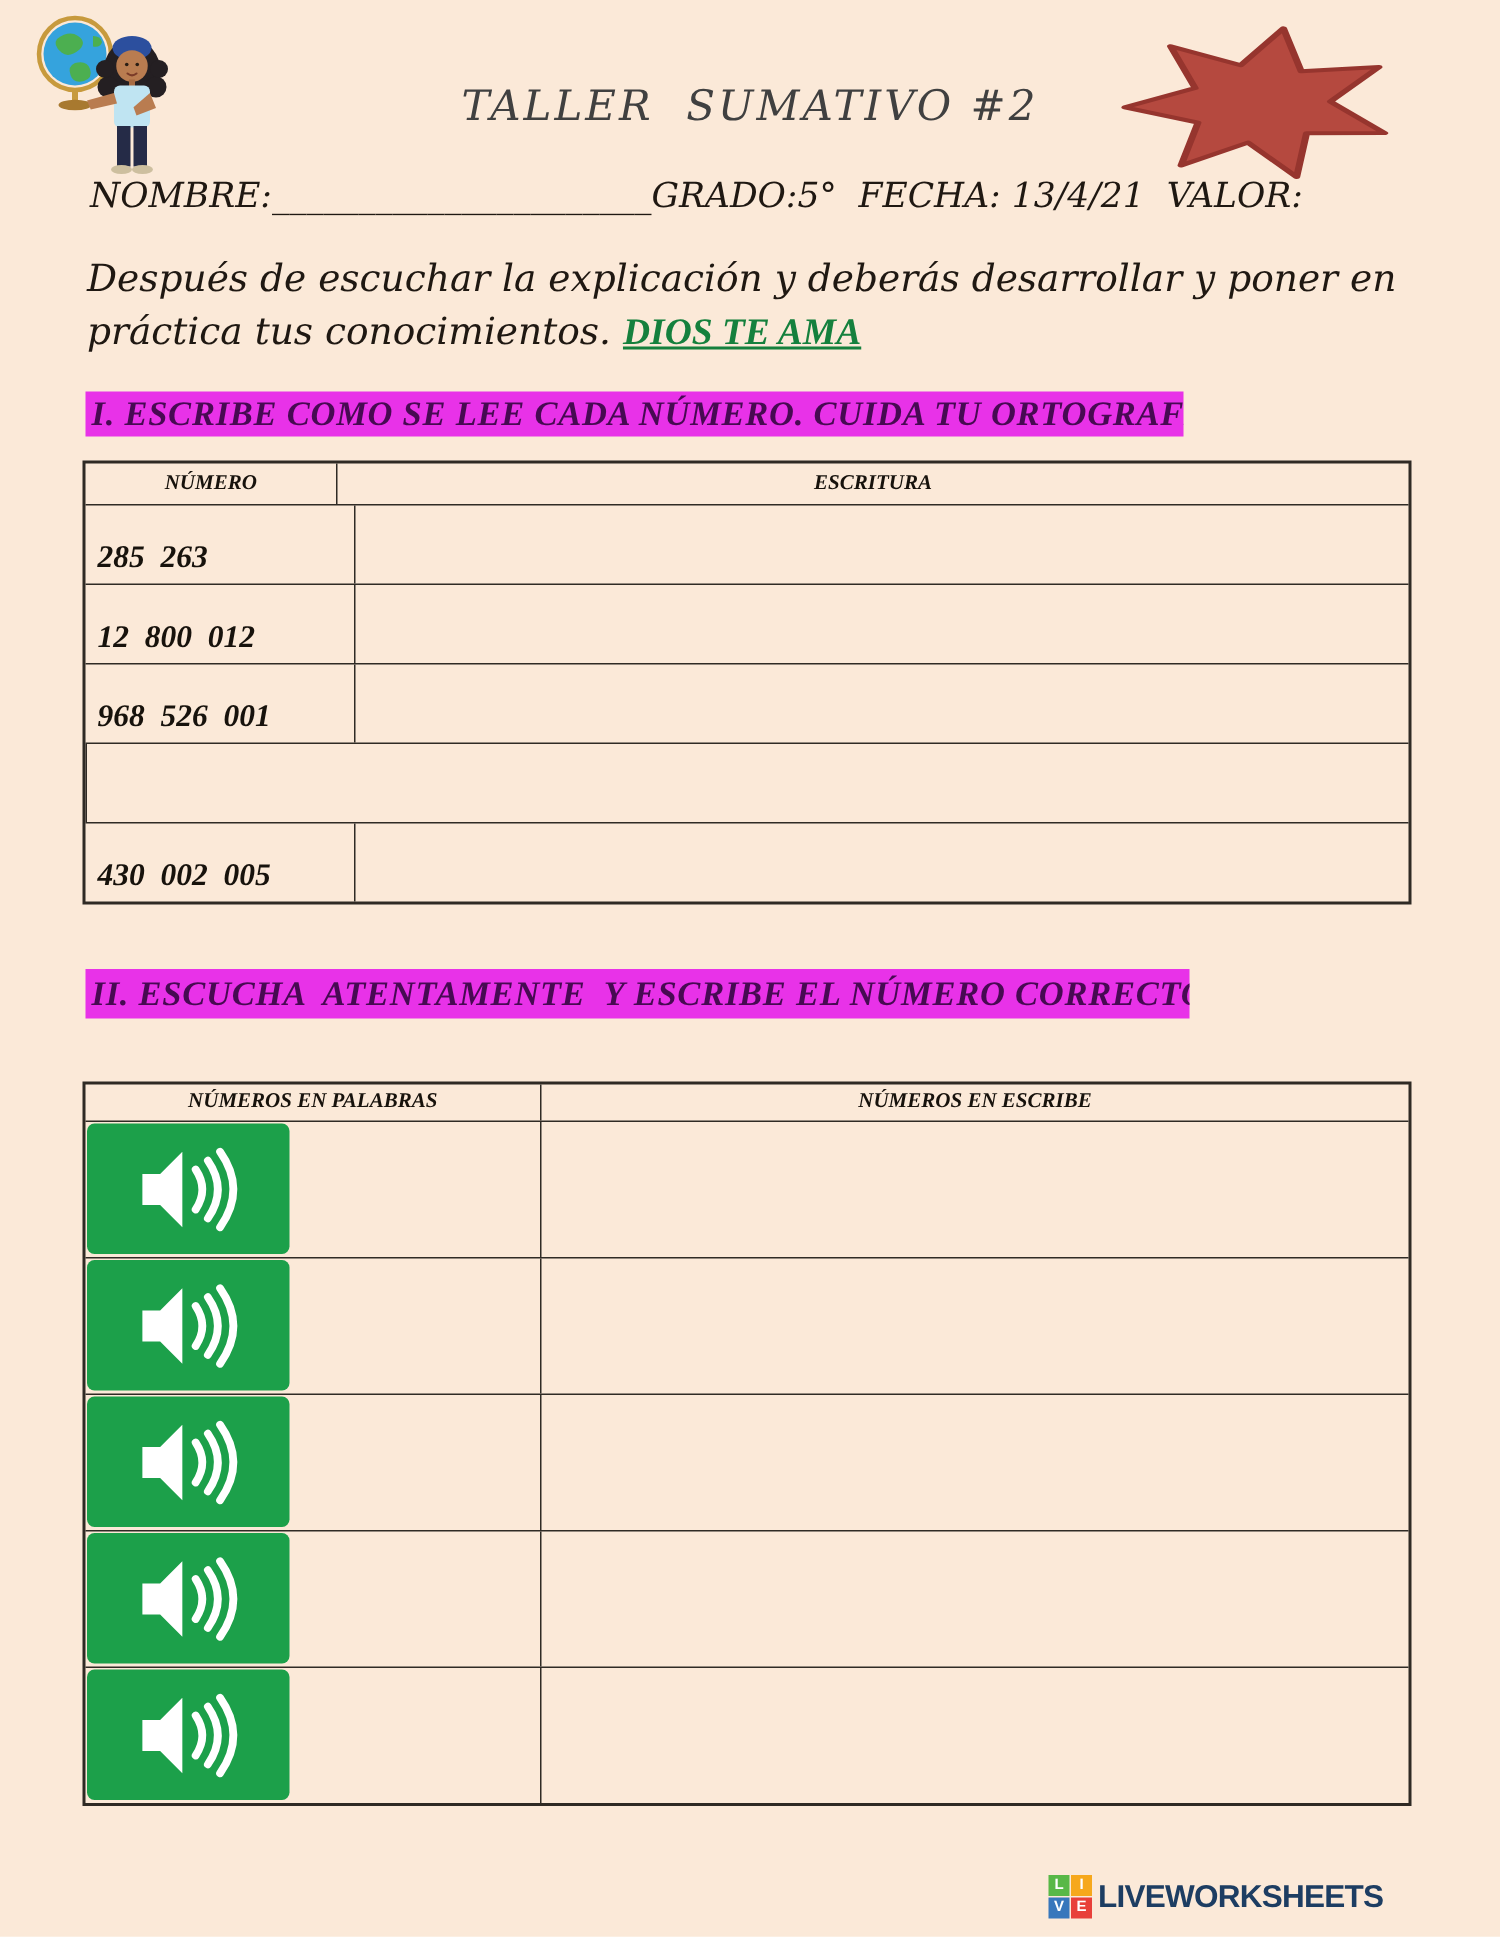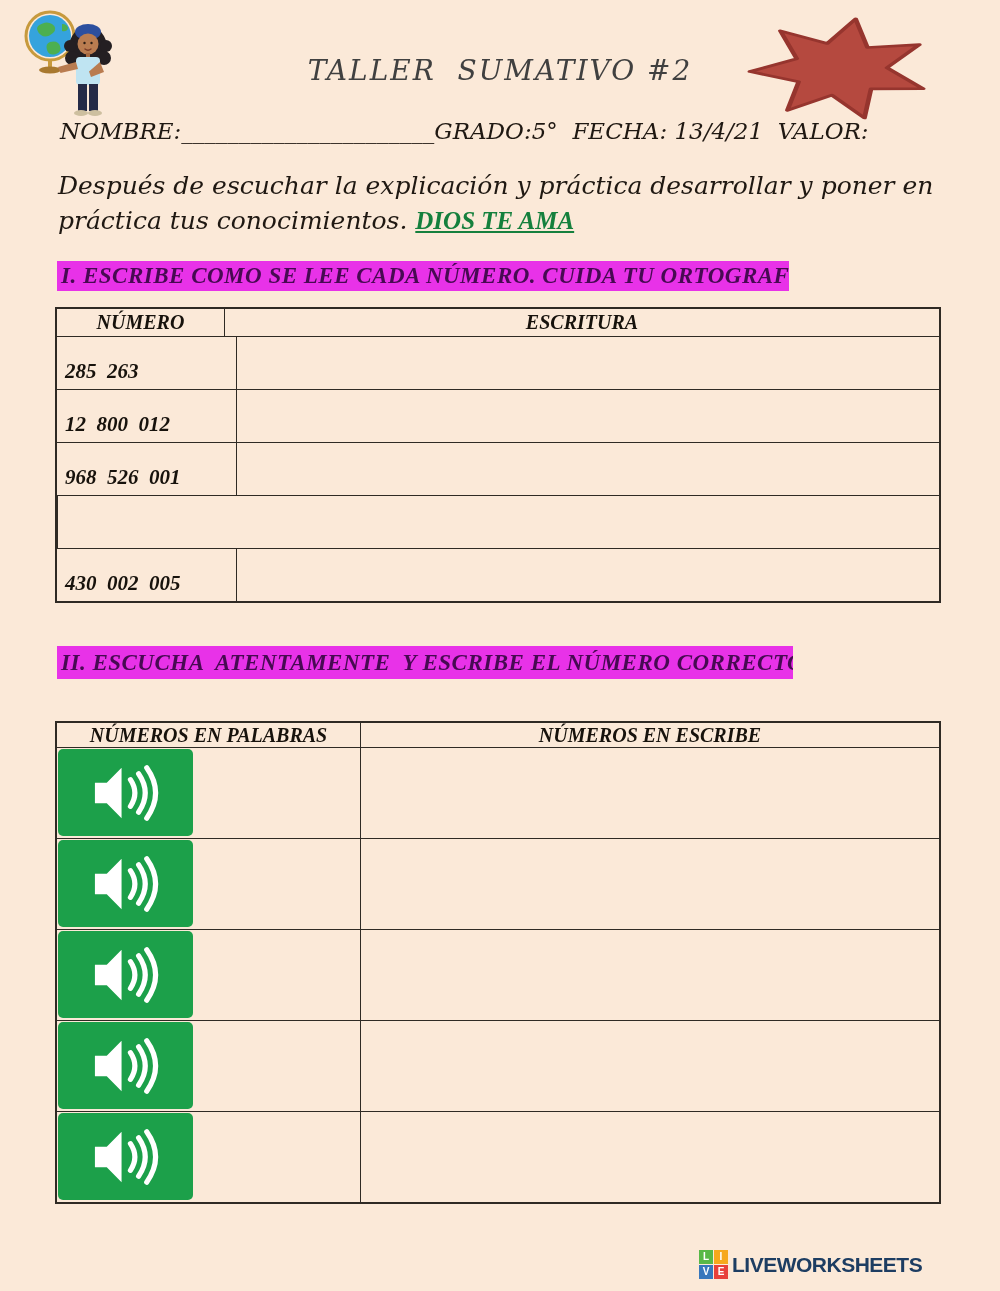--- a/index.html
+++ b/index.html
@@ -65,21 +65,21 @@
   .t1 .row{height:53px;gap:12px;}
   .t2 .hrow{height:24px;}
   .t2 .row{height:91px;}
   .cell{box-sizing:border-box;display:flex;}
   .t1 .c1{width:167px;}
   .t1 .c2{flex:1;border-left:1.5px solid #2f2a24;}
   .t2 .c1{width:303px;}
   .t2 .c2{flex:1;border-left:1.5px solid #2f2a24;}
   .hcell{
     align-items:center;justify-content:center;
-    font-weight:bold;font-style:italic;font-size:20px;color:#17120c;
+    font-weight:bold;font-style:italic;font-size:14px;color:#17120c;
   }
   .numcell{
     align-items:flex-end;
     padding:0 0 5px 8px;
     font-weight:bold;font-style:italic;font-size:21px;color:#17120c;
   }
   .answer{flex:1;}
 
   .audio-btn{
     width:135px;height:87px;margin:1px 0 0 1px;
@@ -147,21 +147,21 @@
 
   <div class="abs star">
     <svg viewBox="0 0 100 100" width="188" height="106" preserveAspectRatio="none">
       <polygon points="58.3,2.7 64.6,29.7 92.2,27.0 75.0,48.8 94.2,68.6 66.5,68.7 63.0,96.2 45.7,74.6 22.0,89.0 28.0,62.0 2.1,52.4 27.0,40.3 18.3,14.0 43.2,25.9" stroke="#96352e" stroke-width="2.5" stroke-linejoin="round" fill="#b5493f"></polygon>
     </svg>
   </div>
 
   <div class="abs info-line pre">NOMBRE:______________________GRADO:5°  FECHA: 13/4/21  VALOR:</div>
 
   <div class="abs intro">
-    <div>Después de escuchar la explicación y práctica desarrollar y poner en</div>
+    <div>Después de escuchar la explicación y deberás desarrollar y poner en</div>
     <div><span>práctica tus conocimientos. </span><span class="emphasis" style="color: #15803d;">DIOS TE AMA</span></div>
   </div>
 
   <div class="abs sec-bar one pre" style="background: rgb(232, 50, 232);">I. ESCRIBE COMO SE LEE CADA NÚMERO. CUIDA TU ORTOGRAFÍA</div>
 
   <div class="abs wtable t1">
     <div class="hrow">
       <div class="cell c1 hcell">NÚMERO</div>
       <div class="cell c2 hcell">ESCRITURA</div>
     </div>

